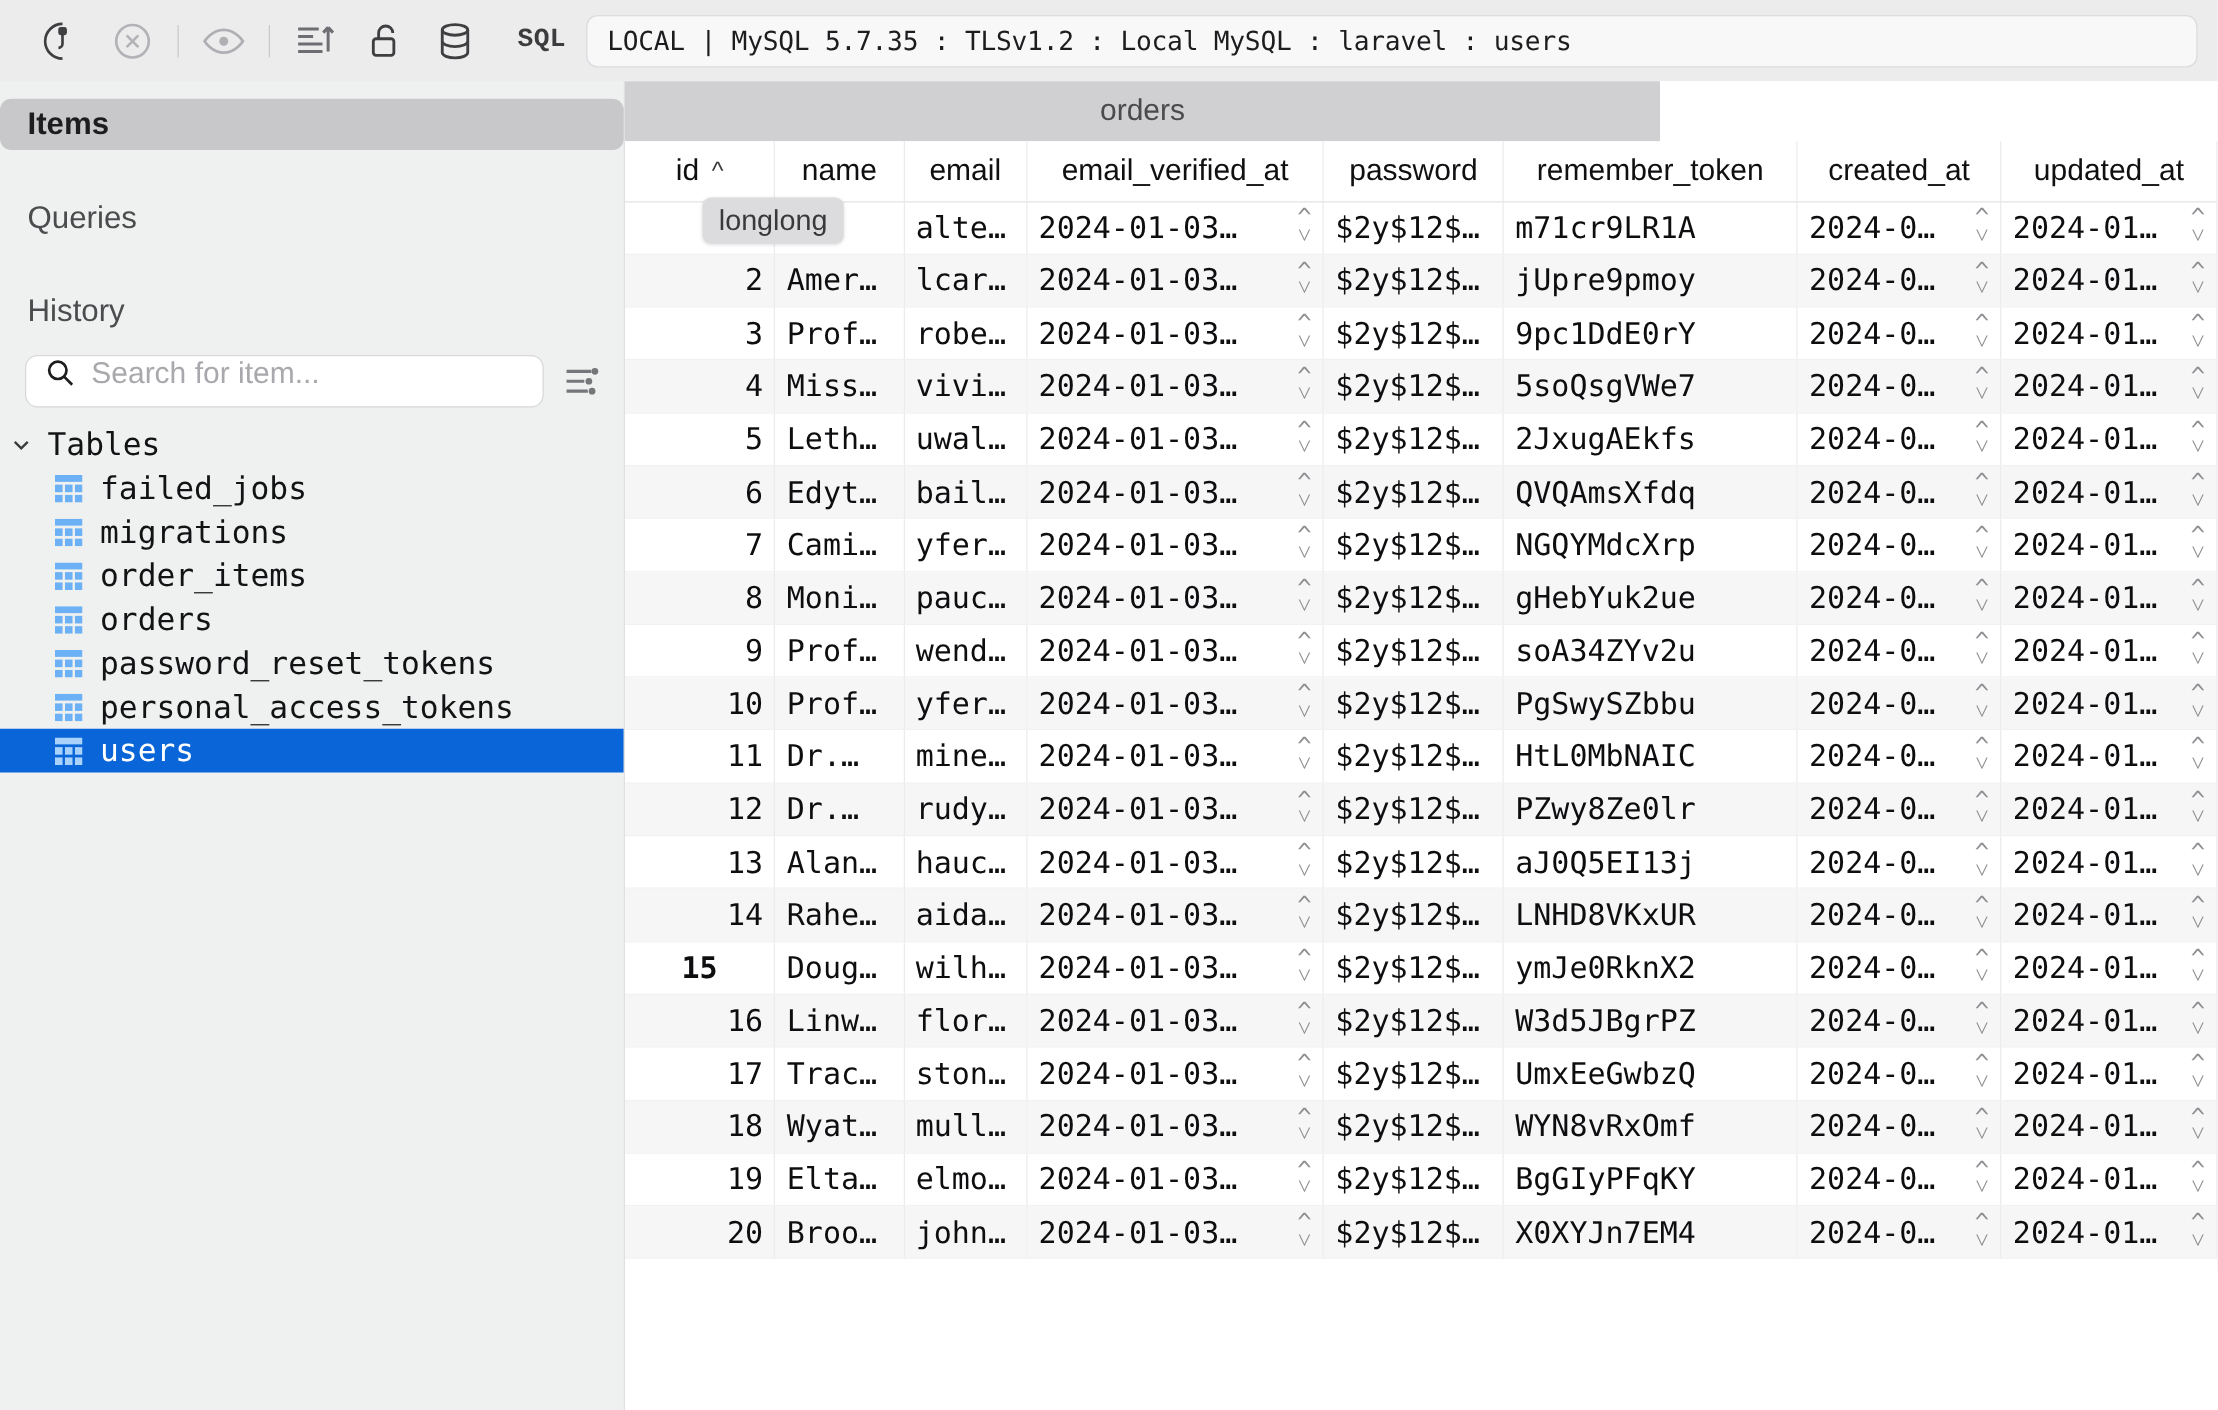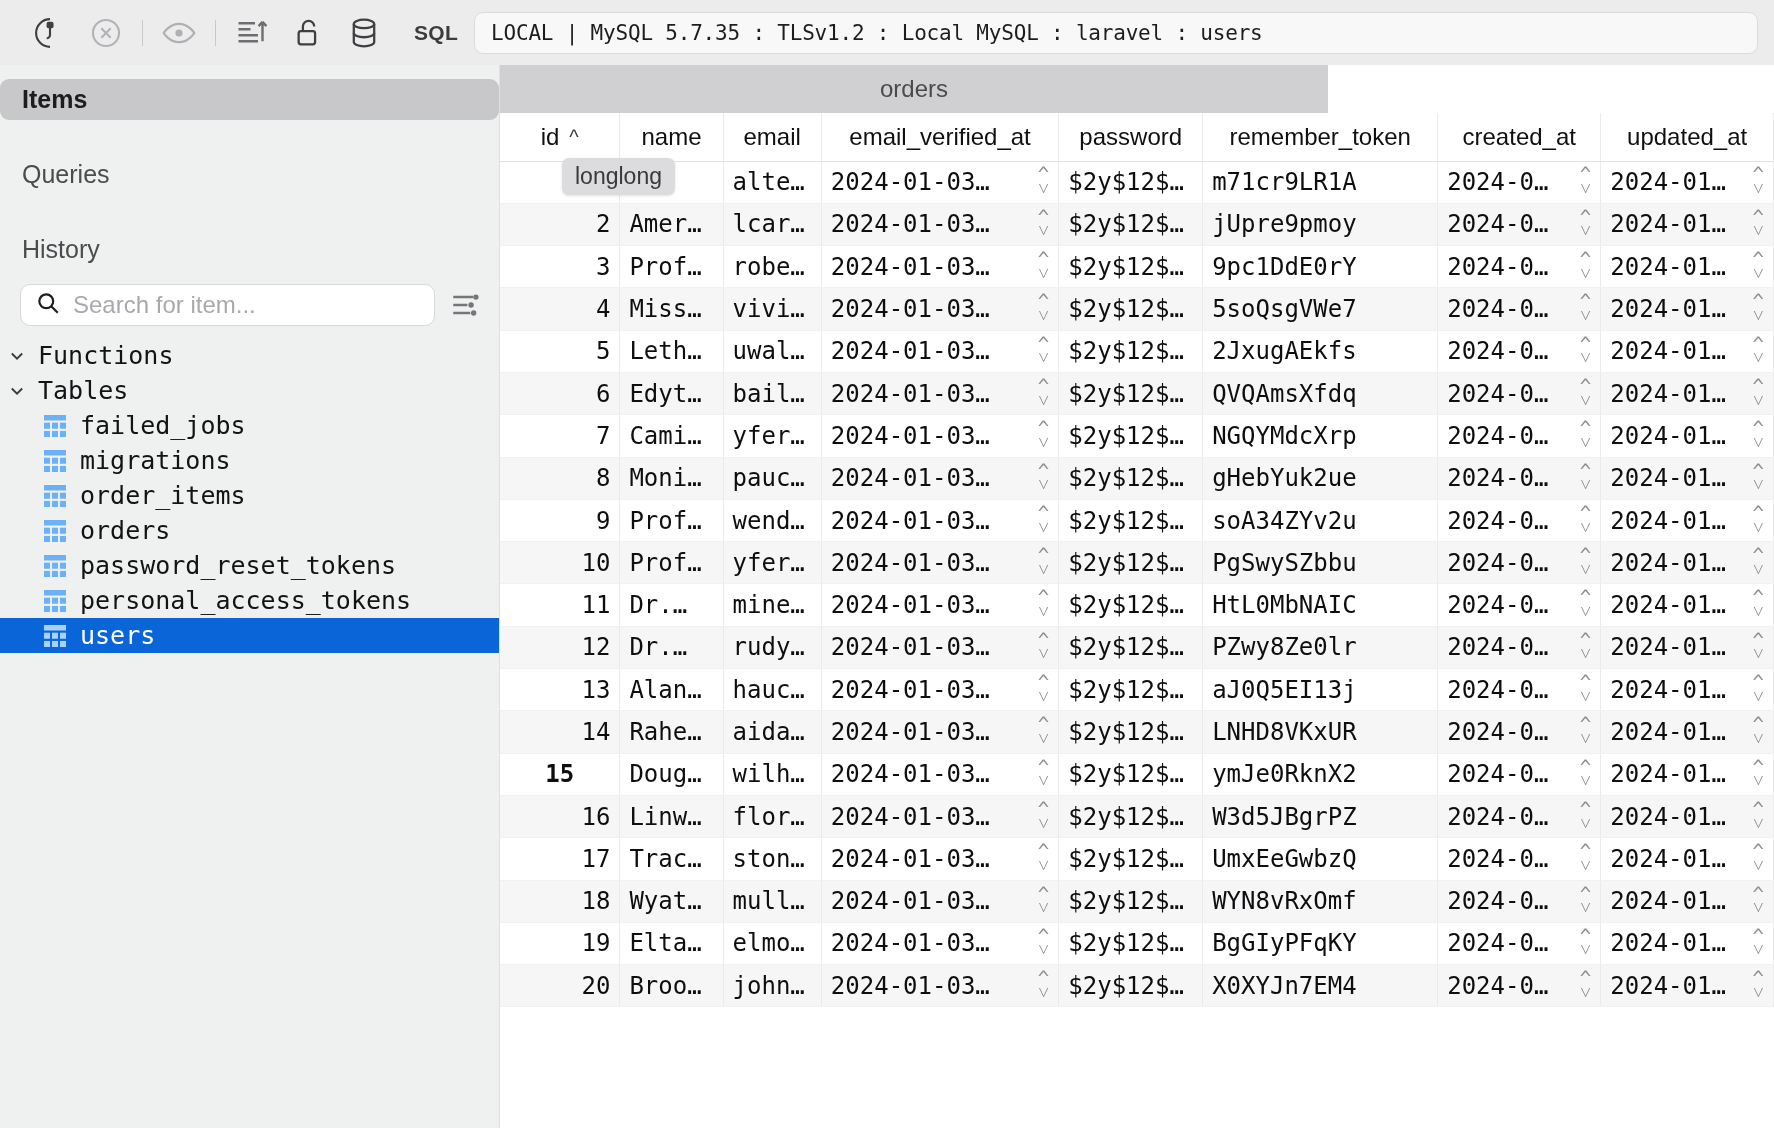--- a/index.html
+++ b/index.html
@@ -19,21 +19,21 @@
     padding: 0 16px 0 22px;
     gap: 0;
   }
   .tb-btn {
     width: 56px; height: 44px;
     display: flex; align-items: center; justify-content: center;
     color: #4a4a4c;
   }
   .tb-sep { width: 1px; height: 26px; background: #c9c9cc; margin: 0 8px; }
   .tb-sql {
-    font-family: Liberation Sans, sans-serif;
+    font-family: Liberation Mono, monospace;
     font-size: 21px; font-weight: 700; color: #3c3c3e;
     letter-spacing: .3px;
     margin: 0 16px 0 22px;
   }
   .conn-field {
     flex: 1; height: 42px;
     background: #f8f8f9;
     border: 1px solid #dcdce0;
     border-radius: 9px;
     display: flex; align-items: center;
@@ -60,21 +60,21 @@
     padding: 6px 22px; border-radius: 9px;
     white-space: nowrap;
   }
   .tab.active { background: #c8c8ca; color: #1d1d1f; font-weight: 700; }
 
   .searchrow { display: flex; align-items: center; padding: 4px 16px 10px 20px; gap: 14px; }
   .searchbox {
     flex: 1; height: 42px;
     background: #ffffff; border: 1px solid #d8d8dc;
     border-radius: 10px;
-    display: flex; align-items: center; gap: 12px;
+    display: flex; align-items: flex-start; gap: 12px;
     padding: 0 14px;
   }
   .searchbox input {
     border: 0; outline: 0; background: transparent;
     font-family: "Liberation Sans", sans-serif;
     font-size: 24px; color: #1d1d1f; width: 100%;
   }
   .searchbox input::placeholder { color: #a9a9ad; }
   .filter-icon { color: #7a7a7e; display: flex; }
 
@@ -228,28 +228,20 @@
             <path d="M3 6.4h14M3 12h10M3 17.6h12"></path>
             <circle cx="19" cy="6.4" r="1.9" fill="#76767a" stroke="none"></circle>
             <circle cx="15.6" cy="12" r="1.9" fill="#76767a" stroke="none"></circle>
             <circle cx="17.4" cy="17.6" r="1.9" fill="#76767a" stroke="none"></circle>
           </svg>
         </span>
       </div>
 
       <div class="tree">
 
-        <div class="group">
-          <span class="chev">
-            <svg width="18" height="18" viewBox="0 0 16 16" fill="none" stroke="#3c3c3e" stroke-width="1.7">
-                <path d="M3.4 5.8L8 10.4l4.6-4.6"></path>
-              </svg>
-          </span>
-          <span>Functions</span>
-        </div>
 
         <div class="group">
           <span class="chev">
             <svg width="18" height="18" viewBox="0 0 16 16" fill="none" stroke="#3c3c3e" stroke-width="1.7">
                 <path d="M3.4 5.8L8 10.4l4.6-4.6"></path>
               </svg>
           </span>
           <span>Tables</span>
         </div>
 

